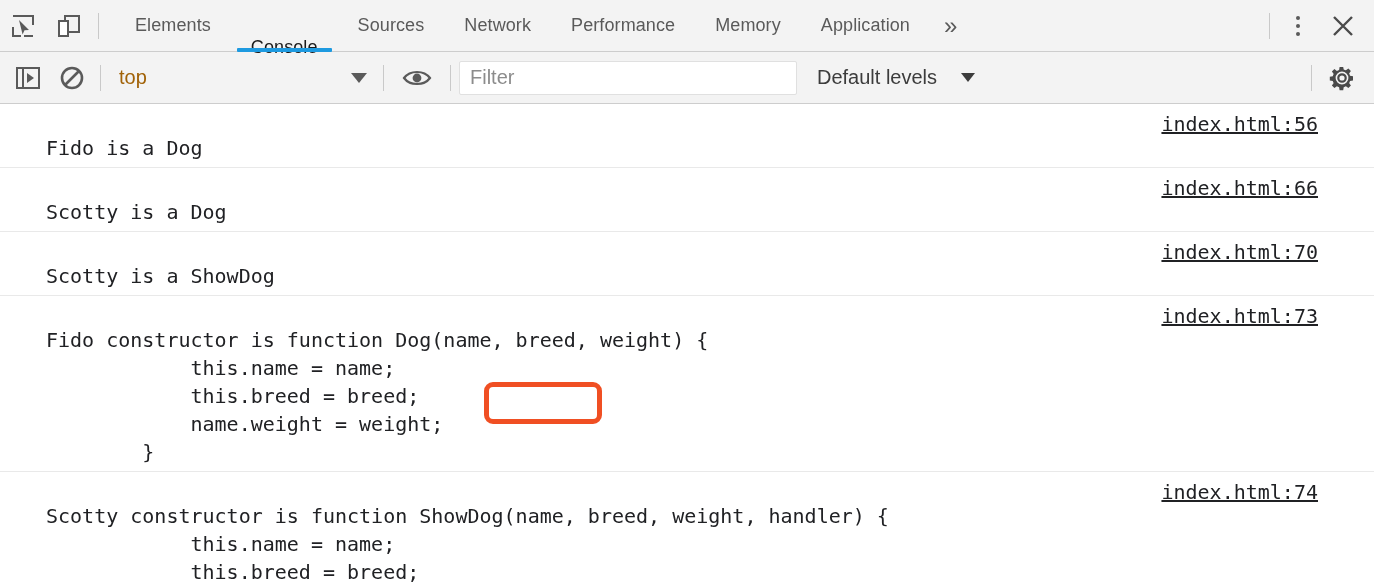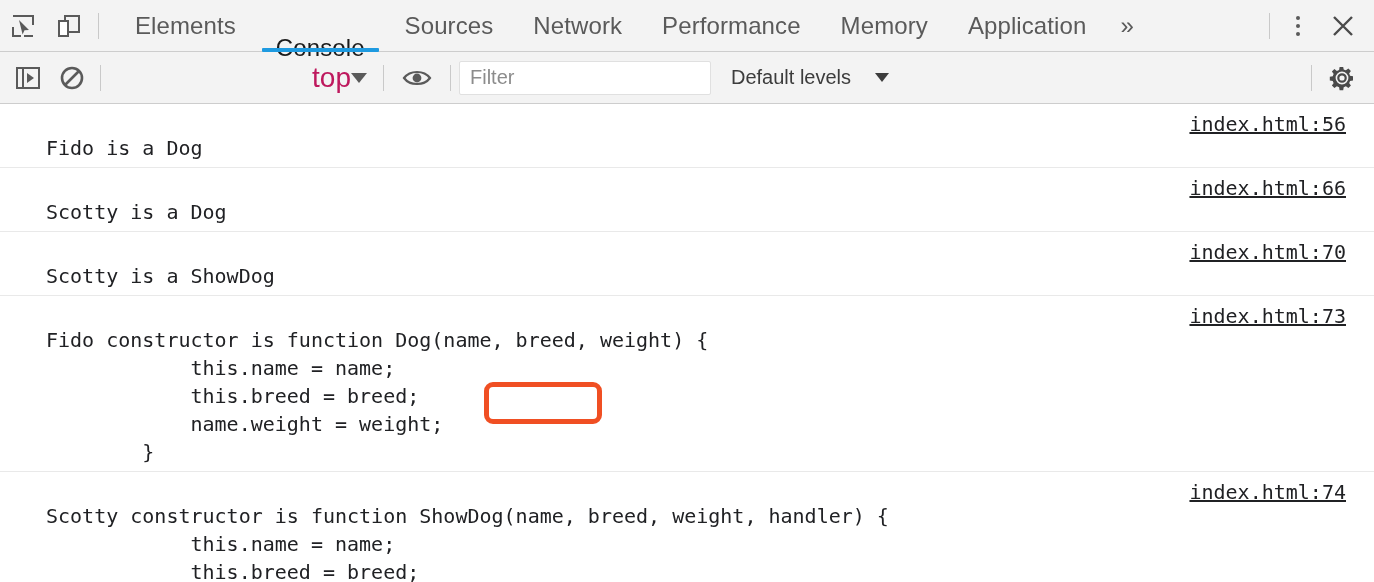--- a/index.html
+++ b/index.html
@@ -55,21 +55,21 @@
     display: flex;
     align-items: stretch;
     height: 52px;
     margin-left: 10px;
   }
 
   .tab {
     display: flex;
     align-items: center;
     padding: 0 20px;
-    font-size: 24px;
+    font-size: 18px;
     color: #5a5a5a;
     cursor: pointer;
     position: relative;
     white-space: nowrap;
     letter-spacing: 0.1px;
   }
   .tab.active { color: #1a1a1a; margin-top: 44px; }
   .tab.active::after {
     content: "";
     position: absolute;
@@ -133,41 +133,40 @@
   .context-select {
     display: flex;
     align-items: center;
     width: 270px;
     height: 40px;
     padding: 0 10px 0 12px;
     cursor: pointer;
     flex-shrink: 0;
   }
   .context-label {
-    font-size: 28px;
-    color: #be185d;
+    font-size: 20px;
+    color: #a16207;
     flex: 1;
-    text-align: right;
   }
   .caret {
     width: 0; height: 0;
     border-left: 8px solid transparent;
     border-right: 8px solid transparent;
     border-top: 10px solid #5a5a5a;
     flex-shrink: 0;
   }
 
   .eye-btn {
     width: 54px; height: 40px;
     display: flex; align-items: center; justify-content: center;
     cursor: pointer; flex-shrink: 0;
   }
 
   .filter-input {
-    width: 252px;
+    width: 338px;
     height: 34px;
     background: #ffffff;
     border: 1px solid #e0e0e0;
     border-radius: 2px;
     font-size: 20px;
     font-family: "Liberation Sans", sans-serif;
     color: #ef4444;
     padding: 0 10px;
     outline: none;
     flex-shrink: 0;
@@ -228,21 +227,21 @@
     margin-top: 24px;
   }
 
   .log-src {
     font-family: "DejaVu Sans Mono", monospace;
     font-size: 20px;
     line-height: 28px;
     color: #202124;
     text-decoration: underline;
     cursor: pointer;
-    padding-right: 28px;
+    padding-right: 56px;
     white-space: nowrap;
     flex-shrink: 0;
   }
 
   
   .prompt-row {
     display: flex;
     align-items: flex-start;
     padding: 8px 0 0 16px;
     background: #ffffff;

